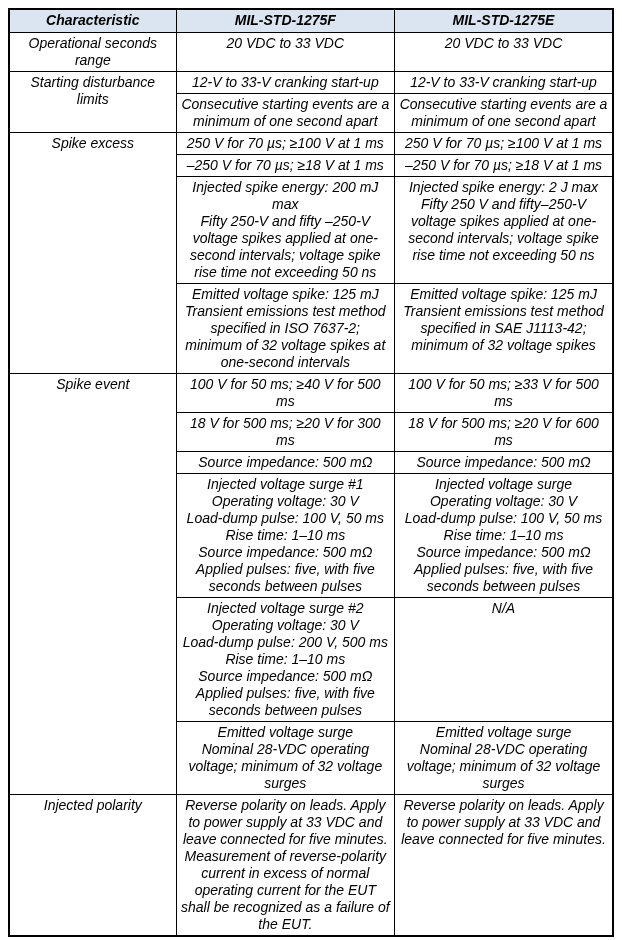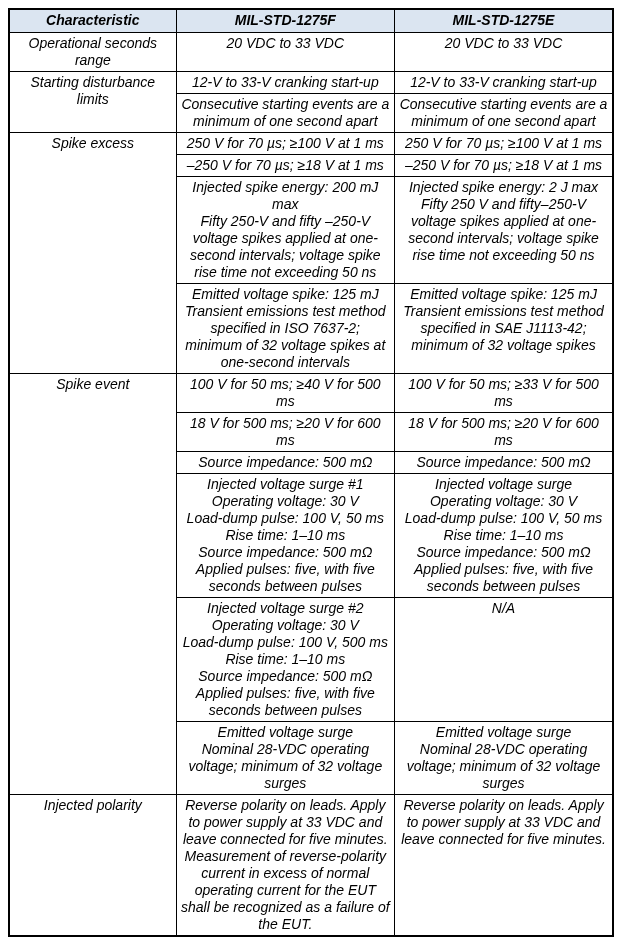--- a/index.html
+++ b/index.html
@@ -105,21 +105,21 @@
 Transient emissions test method specified in SAE J1113-42; minimum of 32 voltage spikes</td>
       </tr>
 
       <tr class="h38">
         <td rowspan="6">Spike event</td>
         <td>100 V for 50 ms; ≥40 V for 500
 ms</td>
         <td>100 V for 50 ms; ≥33 V for 500 ms</td>
       </tr>
       <tr class="h38">
-        <td>18 V for 500 ms; ≥20 V for 600
+        <td>18 V for 500 ms; ≥20 V for 300
 ms</td>
         <td>18 V for 500 ms; ≥20 V for 600 ms</td>
       </tr>
       <tr class="h22">
         <td>Source impedance: 500 mΩ</td>
         <td>Source impedance: 500 mΩ</td>
       </tr>
       <tr>
         <td>Injected voltage surge #1
 Operating voltage: 30 V
@@ -130,21 +130,21 @@
         <td>Injected voltage surge
 Operating voltage: 30 V
 Load-dump pulse: 100 V, 50 ms
 Rise time: 1–10 ms
 Source impedance: 500 mΩ
 Applied pulses: five, with five seconds between pulses</td>
       </tr>
       <tr>
         <td>Injected voltage surge #2
 Operating voltage: 30 V
-Load-dump pulse: 100 V, 500 ms
+Load-dump pulse: 200 V, 500 ms
 Rise time: 1–10 ms
 Source impedance: 500 mΩ
 Applied pulses: five, with five seconds between pulses</td>
         <td>N/A</td>
       </tr>
       <tr>
         <td>Emitted voltage surge
 Nominal 28-VDC operating voltage; minimum of 32 voltage surges</td>
         <td>Emitted voltage surge
 Nominal 28-VDC operating voltage; minimum of 32 voltage surges</td>

